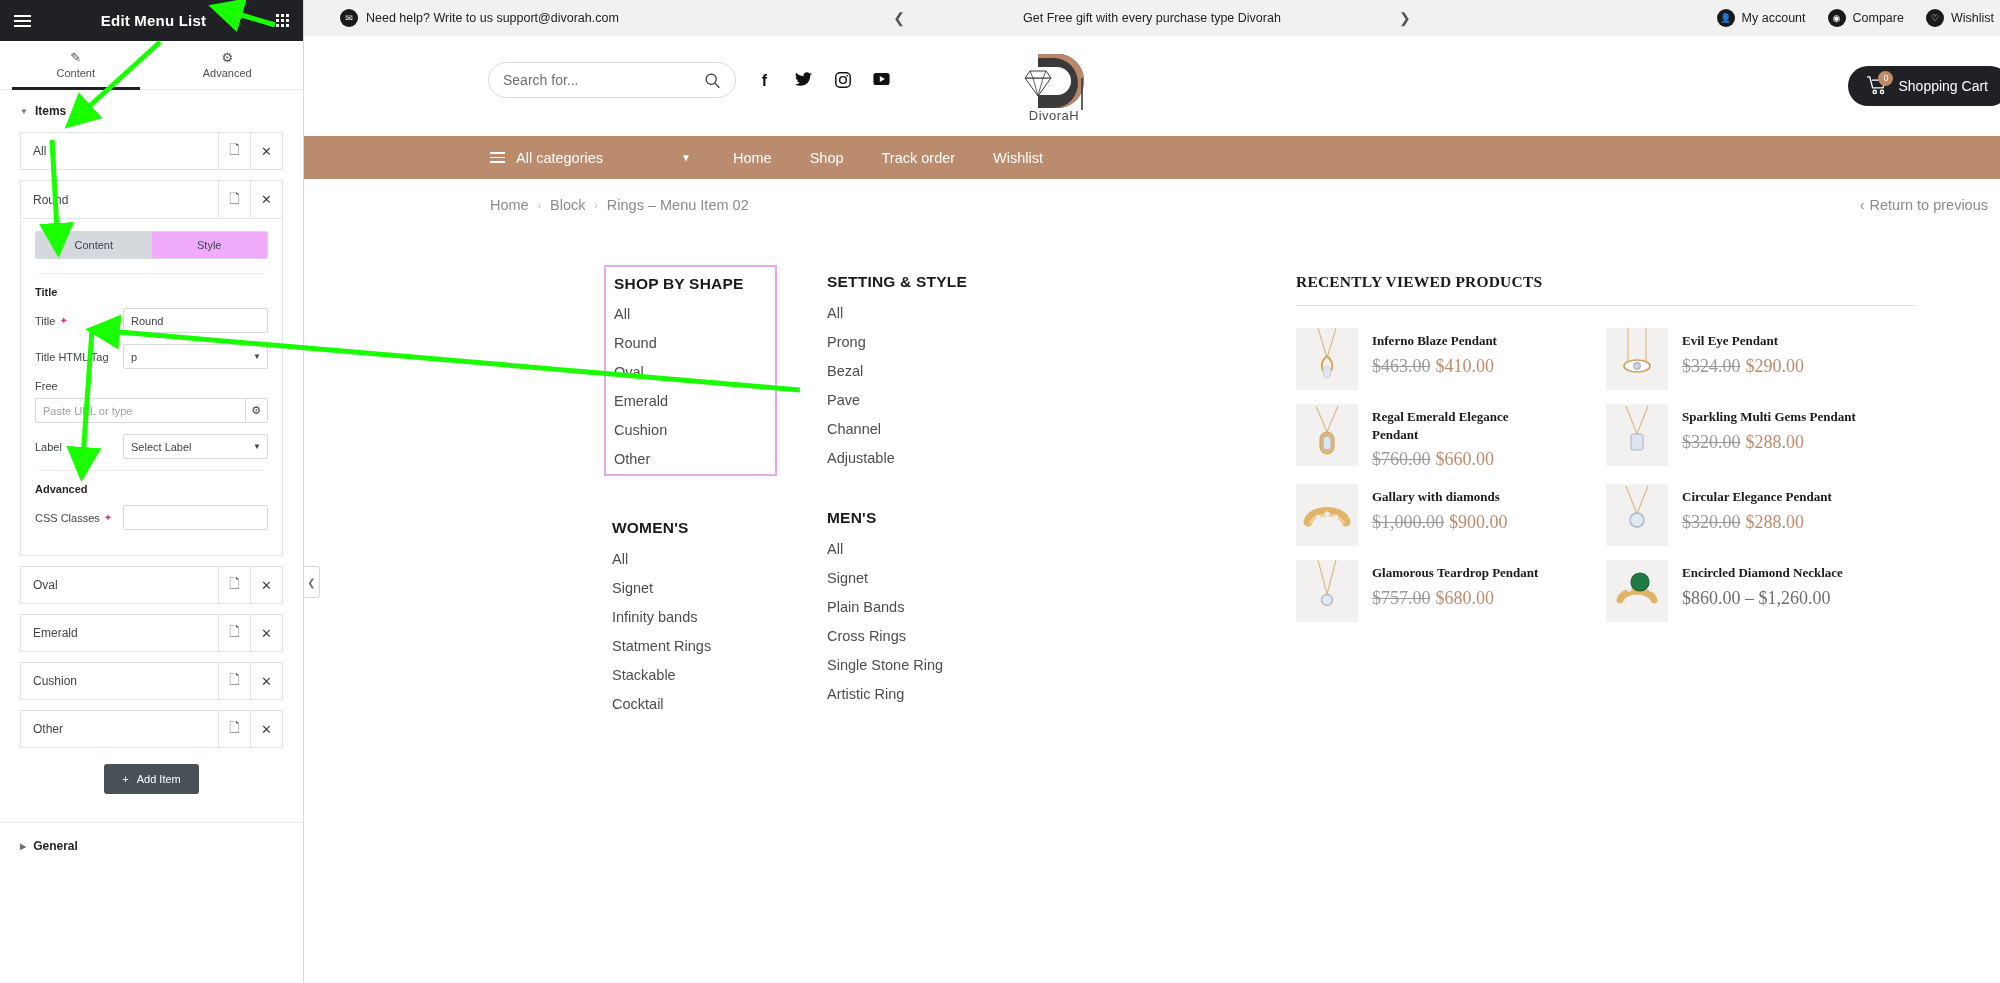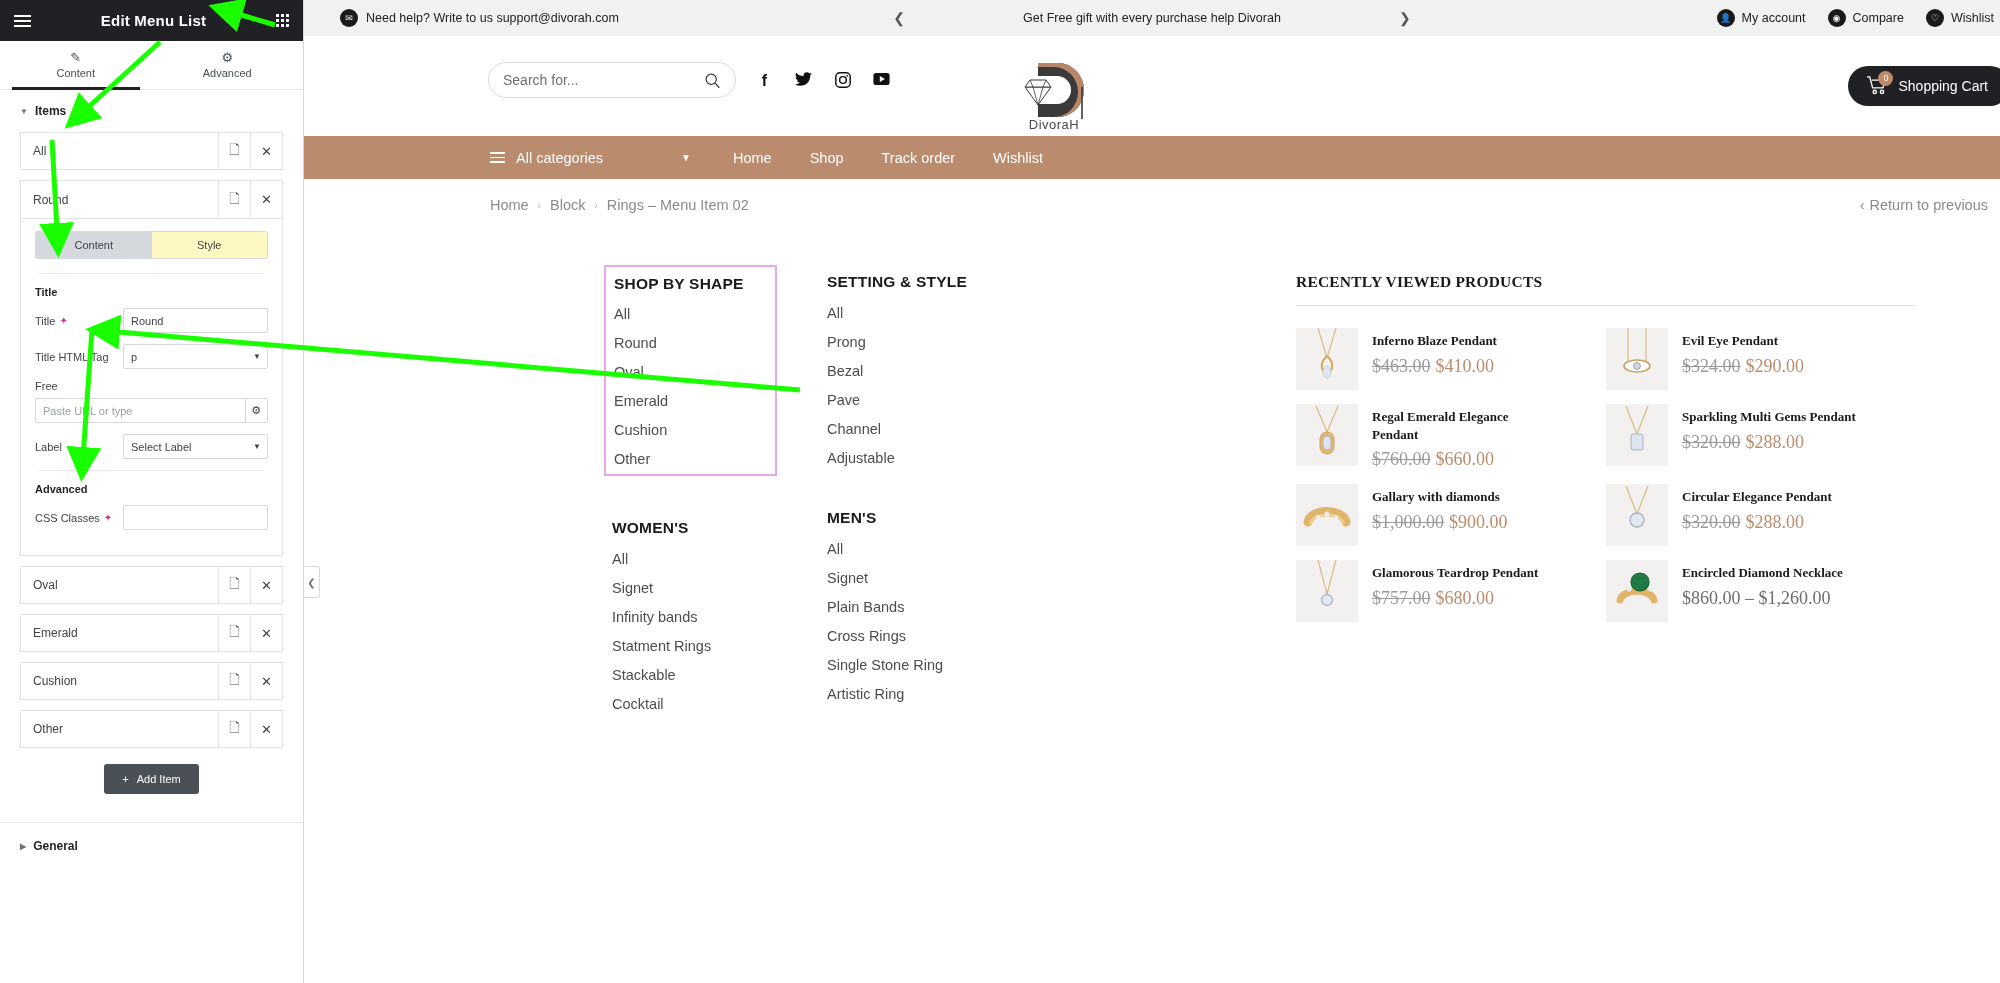--- a/index.html
+++ b/index.html
@@ -51,21 +51,21 @@
   .rep-row .rp-btn {
     width:32px; display:flex; align-items:center; justify-content:center;
     border-left:1px solid #e0e3e7; color:#3f444b; cursor:pointer; font-size:13px;
   }
   .rep-open { border:1px solid #e0e3e7; margin-bottom:10px; background:#fff; }
   .rep-open .rep-row { border:0; border-bottom:1px solid #e0e3e7; margin:0; }
   .rep-open .rep-row .rp-title { font-size:12px; }
   .rep-content { padding:12px 14px 14px; }
 
   .subtabs { display:flex; border:1px solid #d5d8dc; border-radius:2px; overflow:hidden; margin-bottom:14px; }
-  .subtab { flex:1; text-align:center; font-size:11px; padding:7px 0; color:#3f444b; cursor:pointer; background:#fef9c3; }
+  .subtab { flex:1; text-align:center; font-size:11px; padding:7px 0; color:#3f444b; cursor:pointer; background:#f0abfc; }
   .subtab.active { background:#d5d8dc; font-weight:normal; }
 
   .divider { height:1px; background:#e6e9ec; margin:10px 4px 12px; }
 
   .ctrl-head { font-size:11px; font-weight:bold; color:#1f2124; margin:0 0 10px; }
   .ctrl { display:flex; align-items:center; margin-bottom:11px; }
   .ctrl-label { width:88px; font-size:11px; color:#3f444b; display:flex; align-items:center; gap:4px; }
   .ai-star { color:#d9308f; font-size:10px; line-height:1; }
   .ctrl-field { flex:1; }
   .ctrl-stack { display:block; margin-bottom:11px; }
@@ -124,21 +124,21 @@
 
   #header { height:100px; display:flex; align-items:center; position:relative; background:#fff; }
   .search-box {
     position:absolute; left:184px; top:26px; width:248px; height:36px;
     border:1px solid #dadada; border-radius:20px; display:flex; align-items:center;
     padding:0 14px; font-size:14px; color:#6f6f6f;
   }
   .search-box .s-ph { flex:1; }
   .socials { position:absolute; left:452px; top:36px; display:flex; gap:22px; font-size:16px; color:#111; }
   .soc { cursor:pointer; width:17px; text-align:center; }
-  .logo { position:absolute; left:690px; top:23px; width:120px; text-align:center; }
+  .logo { position:absolute; left:690px; top:14px; width:120px; text-align:center; }
   .logo-mark { position:relative; width:84px; height:62px; margin:0 auto; }
   .logo-name { font-size:13px; color:#4a4a4a; letter-spacing:.5px; margin-top:-4px;}
   .cart-pill {
     position:absolute; right:-10px; top:30px; height:40px; background:#1f2124; color:#fff;
     border-radius:20px; display:flex; align-items:center; gap:10px; padding:0 22px 0 18px;
     font-size:14px; white-space:nowrap; cursor:pointer;
   }
   .cart-badge {
     position:absolute; left:30px; top:4px; width:15px; height:15px; border-radius:50%;
     background:#c08a68; color:#fff; font-size:9px; display:flex; align-items:center; justify-content:center;
@@ -361,21 +361,21 @@
 
 <div id="site">
 
   <div id="topbar">
     <div class="tb-help">
       <span class="circ-ico">✉</span>
       <span>Need help? Write to us support@divorah.com</span>
     </div>
     <div class="tb-announce">
       <span class="tb-arrow">❮</span>
-      <span class="tb-center-text">Get Free gift with every purchase help Divorah</span>
+      <span class="tb-center-text">Get Free gift with every purchase type Divorah</span>
       <span class="tb-arrow">❯</span>
     </div>
     <div class="tb-right">
       <div class="tb-link">
         <span class="circ-ico">👤</span>
         <span>My account</span>
       </div>
       <div class="tb-link">
         <span class="circ-ico">◉</span>
         <span>Compare</span>

